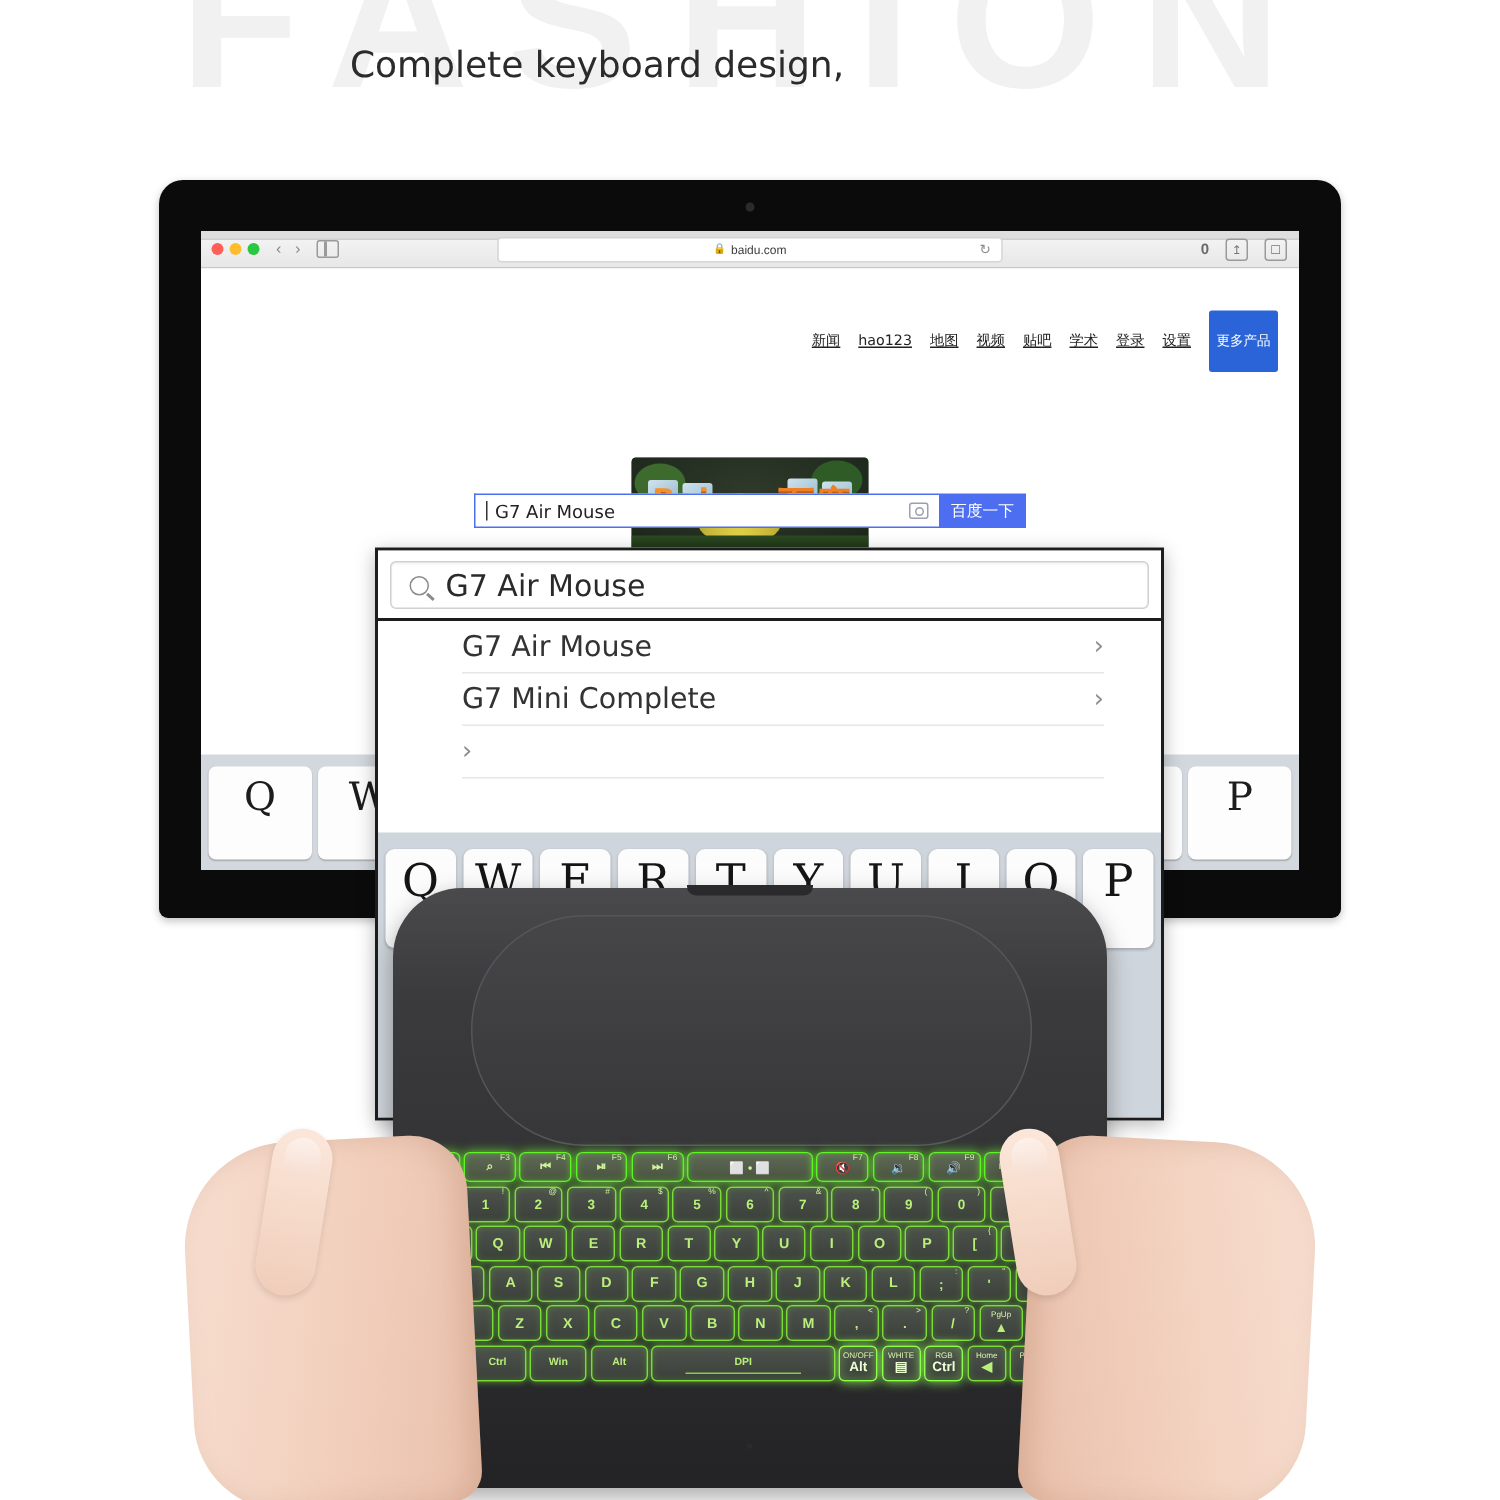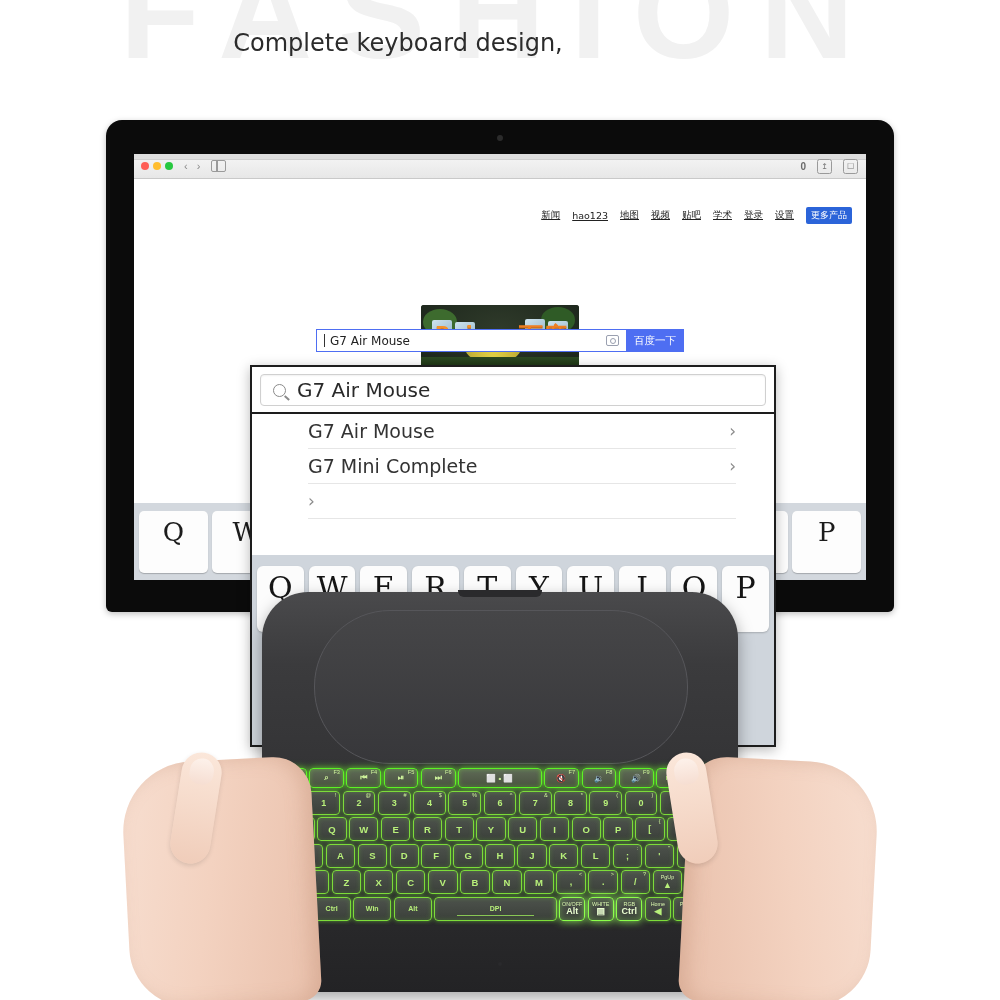--- a/index.html
+++ b/index.html
@@ -96,21 +96,21 @@
   .page{position:relative;width:100%;height:402px;background:#fff;}
   .bd-nav{
     position:absolute;right:14px;top:28px;
     display:flex;align-items:center;gap:12px;
     font-size:9.5px;color:#222;
     font-family:"DejaVu Sans", sans-serif;
   }
   .bd-nav span{text-decoration:underline;white-space:nowrap;}
   .bd-nav .more{
     background:#2b64d9;color:#fff;text-decoration:none;
-    padding:2px 5px;border-radius:2px;font-size:9px;
+    padding:14px 5px;border-radius:2px;font-size:9px;
   }
   .bd-logo{
     position:absolute;left:50%;top:78px;transform:translateX(-50%);
     width:158px;height:66px;border-radius:3px;overflow:hidden;
     background:linear-gradient(165deg,#1d2d1c 0%,#33402b 45%,#22301f 100%);
     margin-top:48px;
   }
   .doodle-sky{position:absolute;inset:0;background:radial-gradient(ellipse at 50% 35%,#2f3a2a 0%,#1a241a 100%);}
   .doodle-hill{
     position:absolute;left:28%;bottom:8px;width:56px;height:34px;
@@ -358,20 +358,25 @@
         <div class="dot r"></div>
         <div class="dot y"></div>
         <div class="dot g"></div>
       </div>
       <div class="navbtns">
         <span>‹</span>
         <span>›</span>
       </div>
       <div class="sidebar-btn"></div>
 
+      <div class="urlfield">
+        <span class="lock">🔒</span>
+        <span>baidu.com</span>
+        <span class="reload">↻</span>
+      </div>
 
       <div class="rightbtns">
         <span style="font-weight:700;">0</span>
         <span class="rb-box">↥</span>
         <span class="rb-box">☐</span>
       </div>
     </div>
 
     <div class="page">
 

